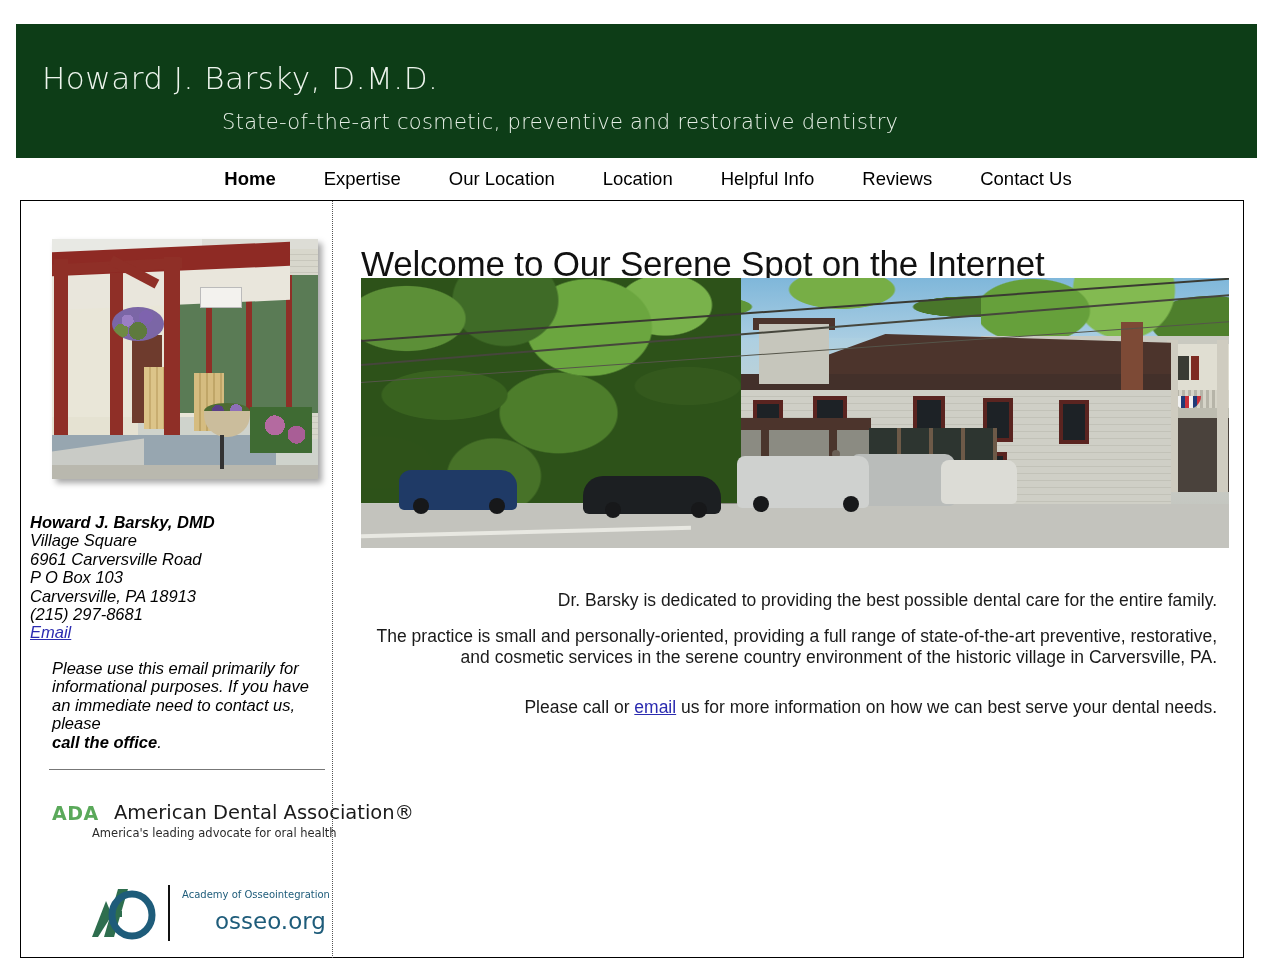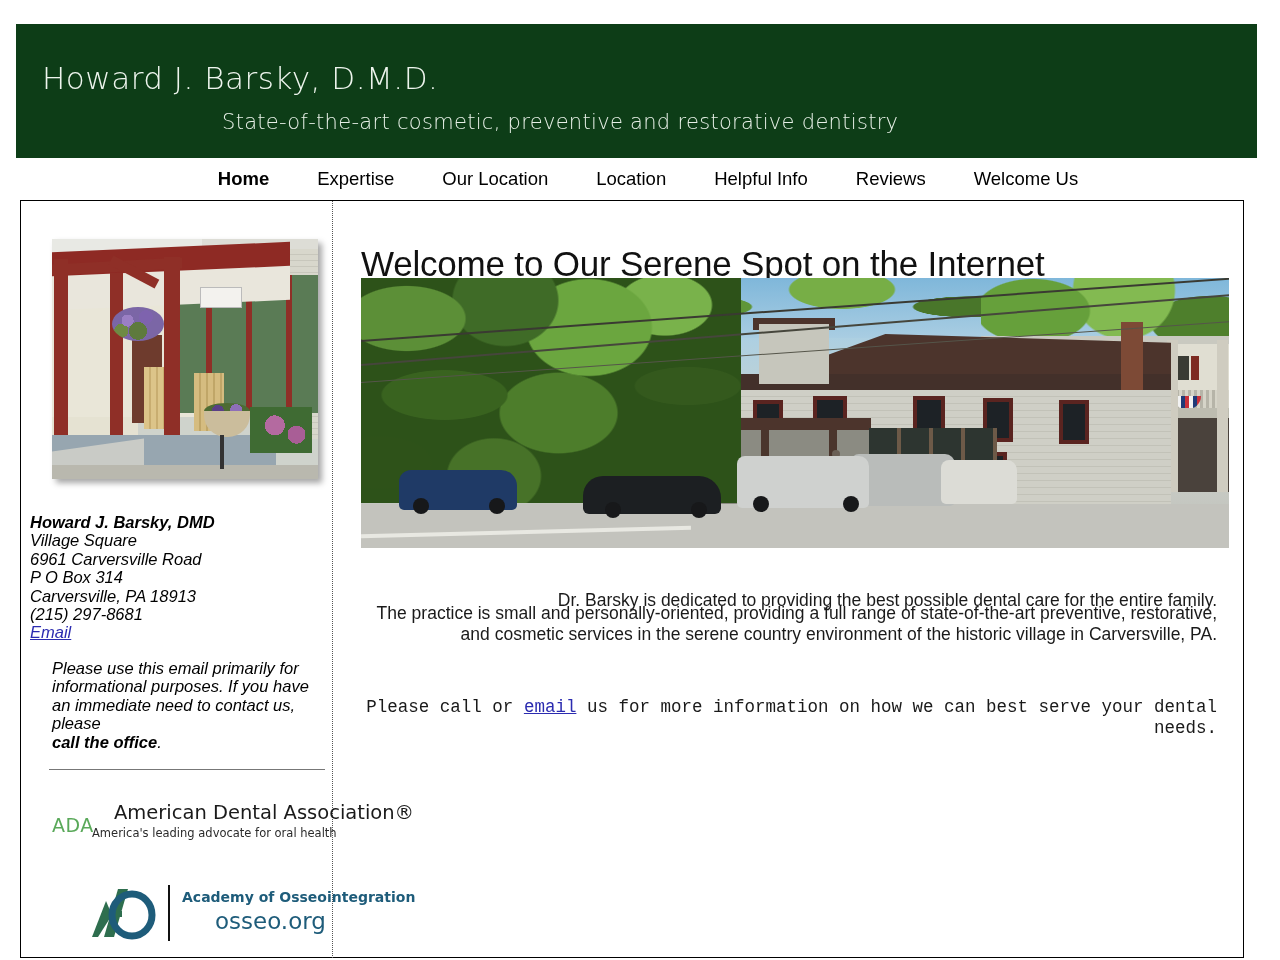--- a/index.html
+++ b/index.html
@@ -187,43 +187,43 @@
     border-top: 1px solid #777;
   }
 
   
   #ada {
     position: absolute;
     left: 22px; top: 598px; width: 276px; height: 46px;
   }
   #ada-mark {
     position: absolute; left: 0; top: 3px;
-    color: #5aa95a; font-weight: normal; font-size: 19px;
-    font-family: "DejaVu Sans", sans-serif; letter-spacing: 0.5px; margin-top: 12px;
+    color: #5aa95a; font-weight: bold; font-size: 19px;
+    font-family: "DejaVu Sans", sans-serif; letter-spacing: 0.5px;
   }
   #ada-name {
     position: absolute; left: 62px; top: 2px;
     color: #1a1a1a; font-size: 19.5px;
     font-family: "DejaVu Sans", sans-serif;
     white-space: nowrap;
   }
   #ada-tag {
     position: absolute; left: 40px; top: 27px;
     color: #2b2b2b; font-size: 11.5px;
     font-family: "DejaVu Sans", sans-serif;
     white-space: nowrap;
   }
 
   
   #ao { position: absolute; left: 30px; top: 680px; width: 272px; height: 66px; }
   #ao-mark { position:absolute; left:22px; top:4px; width:78px; height:56px; }
   #ao-rule { position:absolute; left:108px; top:4px; width:0; height:56px; border-left:2px solid #111; }
   #ao-name {
     position:absolute; left:122px; top:8px;
-    color:#1e5c7a; font-size:14px; font-weight:bold;
+    color:#1e5c7a; font-size:10px; font-weight:normal;
     font-family:"DejaVu Sans", sans-serif; white-space:nowrap;
   }
   #ao-url {
     position:absolute; left:155px; top:27px;
     color:#1e5c7a; font-size:23px;
     font-family:"DejaVu Sans", sans-serif; white-space:nowrap;
   }
 
   
   #main { position: absolute; left: 333px; top: 201px; width: 911px; height: 756px; text-align: right; }
@@ -330,40 +330,40 @@
   
   .para {
     position: absolute;
     left: 28px;
     width: 856px;
     font-size: 17.5px;
     line-height: 21px;
     color: #1a1a1a;
   }
   #p1 { top: 371px; }
-  #p2 { top: 384px; }
-  #p3 { top: 478px; font-family: Liberation Mono, monospace; }
+  #p2 { top: 407px; }
+  #p3 { top: 478px; }
   .para a { color: #2b2bb0; text-decoration: underline; }
 </style>
 </head>
 <body>
 
 <div id="banner">
   <div id="banner-name">Howard J. Barsky, D.M.D.</div>
   <div id="banner-tagline">State-of-the-art cosmetic, preventive and restorative dentistry</div>
 </div>
 
 <div id="nav">
   <a class="nav-item active" href="#">Home</a>
   <a class="nav-item" href="#">Expertise</a>
   <a class="nav-item" href="#">Our Location</a>
   <a class="nav-item" href="#">Location</a>
   <a class="nav-item" href="#">Helpful Info</a>
   <a class="nav-item" href="#">Reviews</a>
-  <a class="nav-item" href="#">Welcome Us</a>
+  <a class="nav-item" href="#">Contact Us</a>
 </div>
 
 <div id="content-box"></div>
 <div id="vdivider"></div>
 
 <div id="sidebar">
 
   <div id="office-photo">
     <div class="op-sky"></div>
     <div class="op-upperwall"></div>
@@ -389,21 +389,21 @@
     <div class="op-planterflowers"></div>
     <div class="op-planter"></div>
     <div class="op-stand"></div>
     <div class="op-bush"></div>
   </div>
 
   <div id="addr">
     <div class="bold">Howard J. Barsky, DMD</div>
     <div>Village Square</div>
     <div>6961 Carversville Road</div>
-    <div>P O Box 314</div>
+    <div>P O Box 103</div>
     <div>Carversville, PA 18913</div>
     <div>(215) 297-8681</div>
     <div><a href="#">Email</a></div>
   </div>
 
   <div id="disclaimer">
     <span>Please use this email primarily for informational purposes. If you have an immediate need to contact us, please</span><br>
     <span class="bold">call the office</span><span>.</span>
   </div>
 

